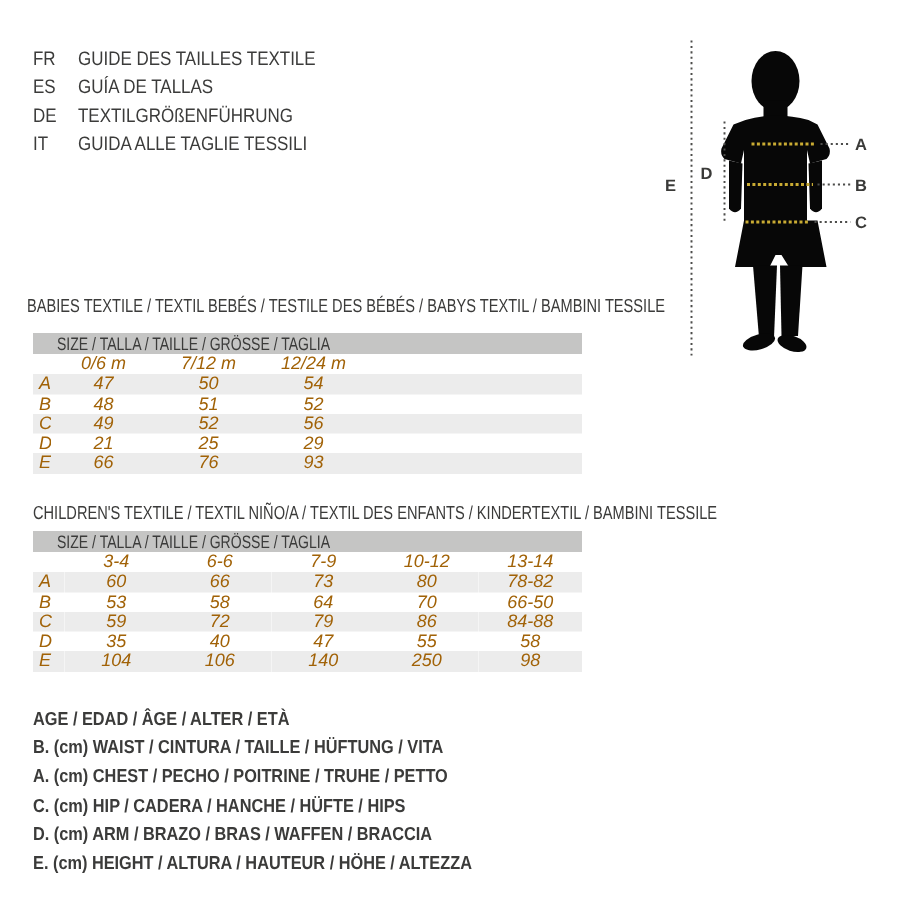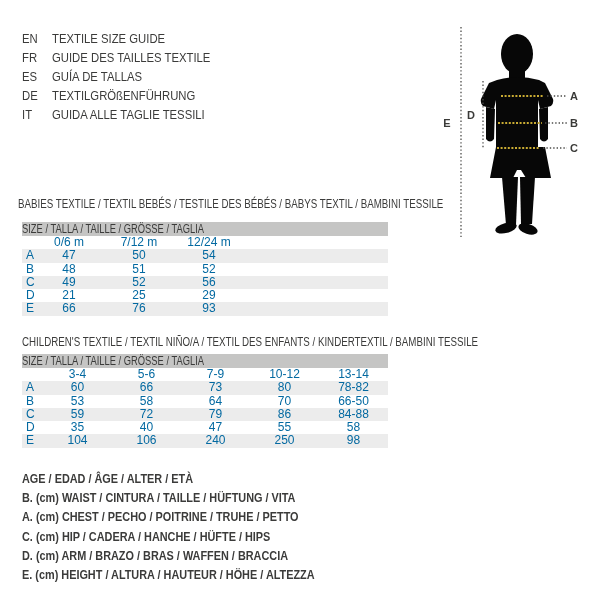--- a/index.html
+++ b/index.html
@@ -13,44 +13,40 @@
   
   .lang-list{left:22px;top:29px;}
   .lang-row{display:flex;height:19px;align-items:center;font-size:13px;}
   .lang-code{width:30px;flex:0 0 30px;}
 
   
   .heading{font-size:12.5px;line-height:14px;}
 
   
   .size-bar{width:366px;height:14px;line-height:14px;background:#c5c5c4;
-            padding-left:0;box-sizing:border-box;font-size:12px;overflow:hidden;}
-
-  
-  table.size-table{border-collapse:collapse;table-layout:fixed;width:366px;font-size:12px;color:#0369a1;}
+            padding-left:16px;box-sizing:border-box;font-size:12px;overflow:hidden;}
+
+  
+  table.size-table{border-collapse:collapse;table-layout:fixed;width:366px;font-size:12px;color:#a16207;font-style:italic;}
   table.size-table td{height:13.3px;line-height:13.3px;padding:0;text-align:center;overflow:hidden;}
   table.size-table td.rowlabel{text-align:left;padding-left:4px;}
   tr.stripe{background:#ececec;}
 
   
   .legend{left:22px;top:470px;font-size:12.5px;font-weight:bold;}
   .legend-line{height:19.2px;line-height:19.2px;}
 
   svg text{font-family:"Liberation Sans",sans-serif;}
 </style>
 </head>
 <body>
 
 <div id="page">
 
   <div class="abs lang-list">
-    <div class="lang-row">
-      <span class="lang-code"><span class="cond">EN</span></span>
-      <span><span class="cond">TEXTILE SIZE GUIDE</span></span>
-    </div>
     <div class="lang-row">
       <span class="lang-code"><span class="cond">FR</span></span>
       <span><span class="cond">GUIDE DES TAILLES TEXTILE</span></span>
     </div>
     <div class="lang-row">
       <span class="lang-code"><span class="cond">ES</span></span>
       <span><span class="cond">GUÍA DE TALLAS</span></span>
     </div>
     <div class="lang-row">
       <span class="lang-code"><span class="cond">DE</span></span>
@@ -162,21 +158,21 @@
         <col style="width:69px">
         <col style="width:69px">
         <col style="width:69px">
         <col style="width:69px">
         <col style="width:69px">
       </colgroup>
     <tbody>
         <tr>
       <td class="rowlabel"></td>
       <td>3-4</td>
-      <td>5-6</td>
+      <td>6-6</td>
       <td>7-9</td>
       <td>10-12</td>
       <td>13-14</td>
     </tr>
     <tr class="stripe">
       <td class="rowlabel">A</td>
       <td>60</td>
       <td>66</td>
       <td>73</td>
       <td>80</td>
@@ -203,21 +199,21 @@
       <td>35</td>
       <td>40</td>
       <td>47</td>
       <td>55</td>
       <td>58</td>
     </tr>
     <tr class="stripe">
       <td class="rowlabel">E</td>
       <td>104</td>
       <td>106</td>
-      <td>240</td>
+      <td>140</td>
       <td>250</td>
       <td>98</td>
     </tr>
   </tbody>
     </table>
 
   <div class="abs legend">
     <div class="legend-line">
       <span class="cond">AGE / EDAD / ÂGE / ALTER / ETÀ</span>
     </div>

